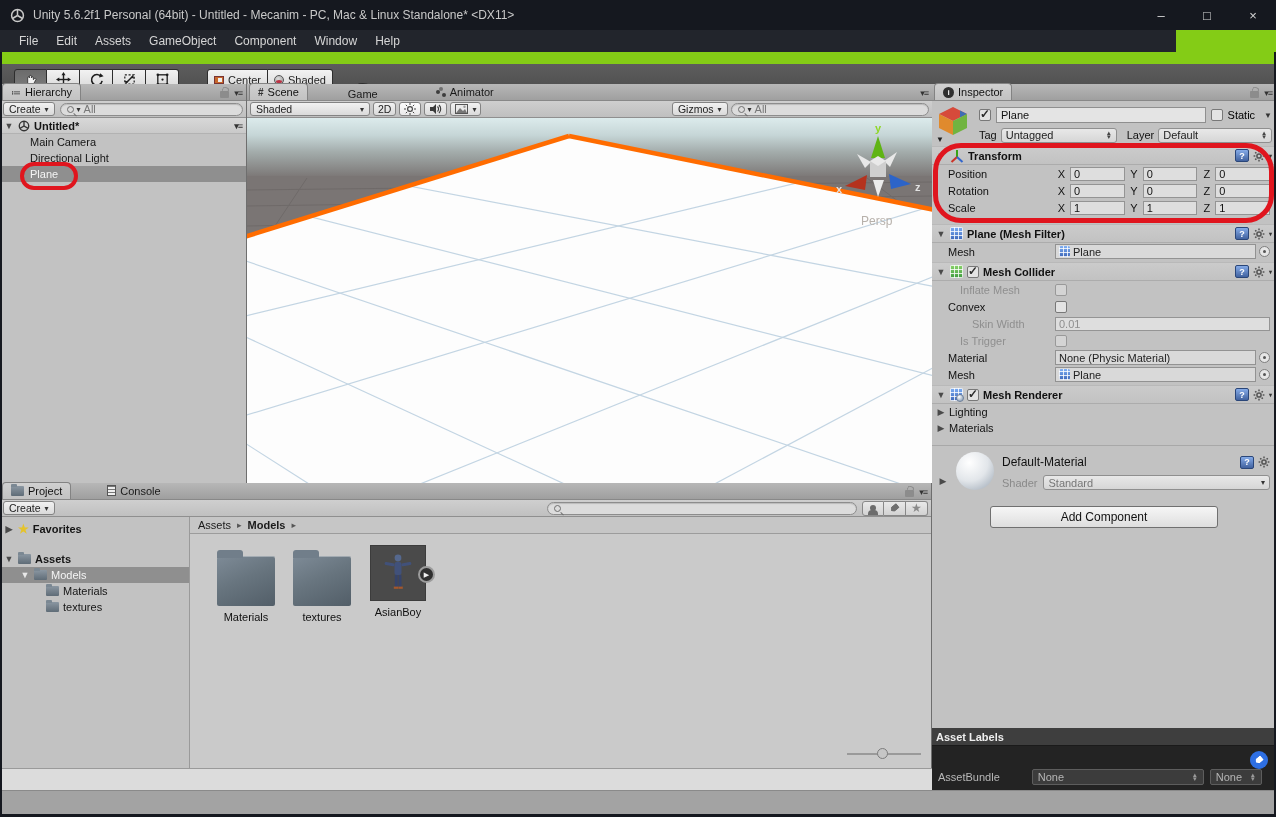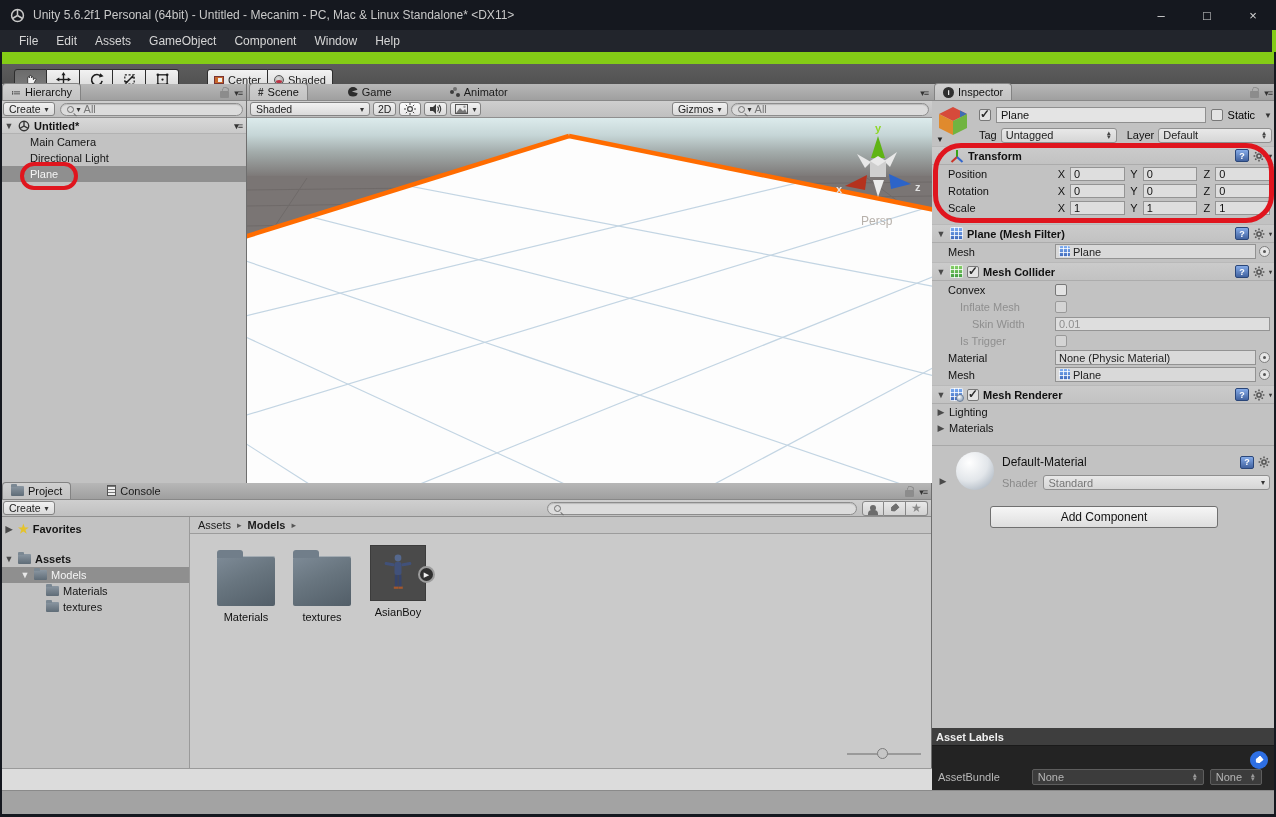--- a/index.html
+++ b/index.html
@@ -9,21 +9,21 @@
             font-family:"Liberation Sans", sans-serif; }
   .abs { position:absolute; }
 
   
   .titlebar { left:0; top:0; width:1276px; height:30px; background:#15181f; display:flex; align-items:center; color:#c9c9c9; font-size:12px; }
   .titlebar .logo { margin:0 8px 0 10px; }
   .wctrl { margin-left:auto; display:flex; }
   .wbtn { width:46px; height:30px; display:flex; align-items:center; justify-content:center; color:#d7d7d7; font-size:13px; }
 
   
-  .menubar { left:0; top:30px; width:1272px; height:22px; background:#22252c; display:flex; align-items:center; padding-left:10px; }
+  .menubar { left:0; top:30px; width:1176px; height:22px; background:#22252c; display:flex; align-items:center; padding-left:10px; }
   .menu-item { color:#d6d6d6; font-size:12px; padding:0 9px; height:22px; display:flex; align-items:center; }
 
   
   .maintoolbar { left:0; top:64px; width:1276px; height:32px; background:linear-gradient(#5d5d5d,#4c4c4c); border-bottom:1px solid #393939; display:flex; align-items:center; }
   .tgroup { display:flex; margin-left:14px; }
   .tbtn { height:22px; min-width:33px; padding:0 6px; background:linear-gradient(#f2f2f2,#d7d7d7); border:1px solid #2e2e2e; border-left-width:0; display:flex; align-items:center; justify-content:center; font-size:11px; color:#222; }
   .tbtn:first-child { border-left-width:1px; border-radius:3px 0 0 3px; }
   .tbtn:last-child { border-radius:0 3px 3px 0; }
   .tbtn.single { border-radius:3px; border-left-width:1px; }
   .tbtn.on { background:linear-gradient(#6b6b6b,#7d7d7d); }
@@ -349,21 +349,21 @@
       <div class="anno" style="left:20px; top:44px; width:58px; height:28px;"></div>
     </div>
   </div>
 
   <div class="abs scenepanel">
     <div class="tabstrip">
       <div class="tab active">
         <span class="ic-hash">#</span>
         <span>Scene</span>
       </div>
-      <div class="tab plain" style="margin-left:32px;">
+      <div class="tab plain" style="margin-left:32px;flex-direction:column;">
         <span class="ic-game"></span>
         <span>Game</span>
       </div>
       <div class="tab plain" style="margin-left:42px;">
         <span class="ic-anim"></span>
         <span>Animator</span>
       </div>
       <div class="strip-right">
         <span class="panemenu">▾≡</span>
       </div>
@@ -757,26 +757,26 @@
                   <line x1="8.6" y1="8.6" x2="9.8" y2="9.8"></line>
                   <line x1="8.6" y1="3.4" x2="9.8" y2="2.2"></line>
                   <line x1="2.2" y1="9.8" x2="3.4" y2="8.6"></line>
                 </g>
               </svg>
               <span class="dda" style="font-size:6px;">▾</span>
             </span>
         </span>
       </div>
       <div class="irow">
+        <span class="ilabel dis" style="padding-left:12px;">Inflate Mesh</span>
+        <span class="cb dis"></span>
+      </div>
+      <div class="irow">
         <span class="ilabel">Convex</span>
         <span class="cb"></span>
-      </div>
-      <div class="irow">
-        <span class="ilabel dis" style="padding-left:12px;">Inflate Mesh</span>
-        <span class="cb dis"></span>
       </div>
       <div class="irow">
         <span class="ilabel dis" style="padding-left:24px;">Skin Width</span>
         <input class="axf dis" style="color: rgb(143, 143, 143);" value="0.01">
       </div>
       <div class="irow">
         <span class="ilabel dis" style="padding-left:12px;">Is Trigger</span>
         <span class="cb dis"></span>
       </div>
       <div class="irow">

